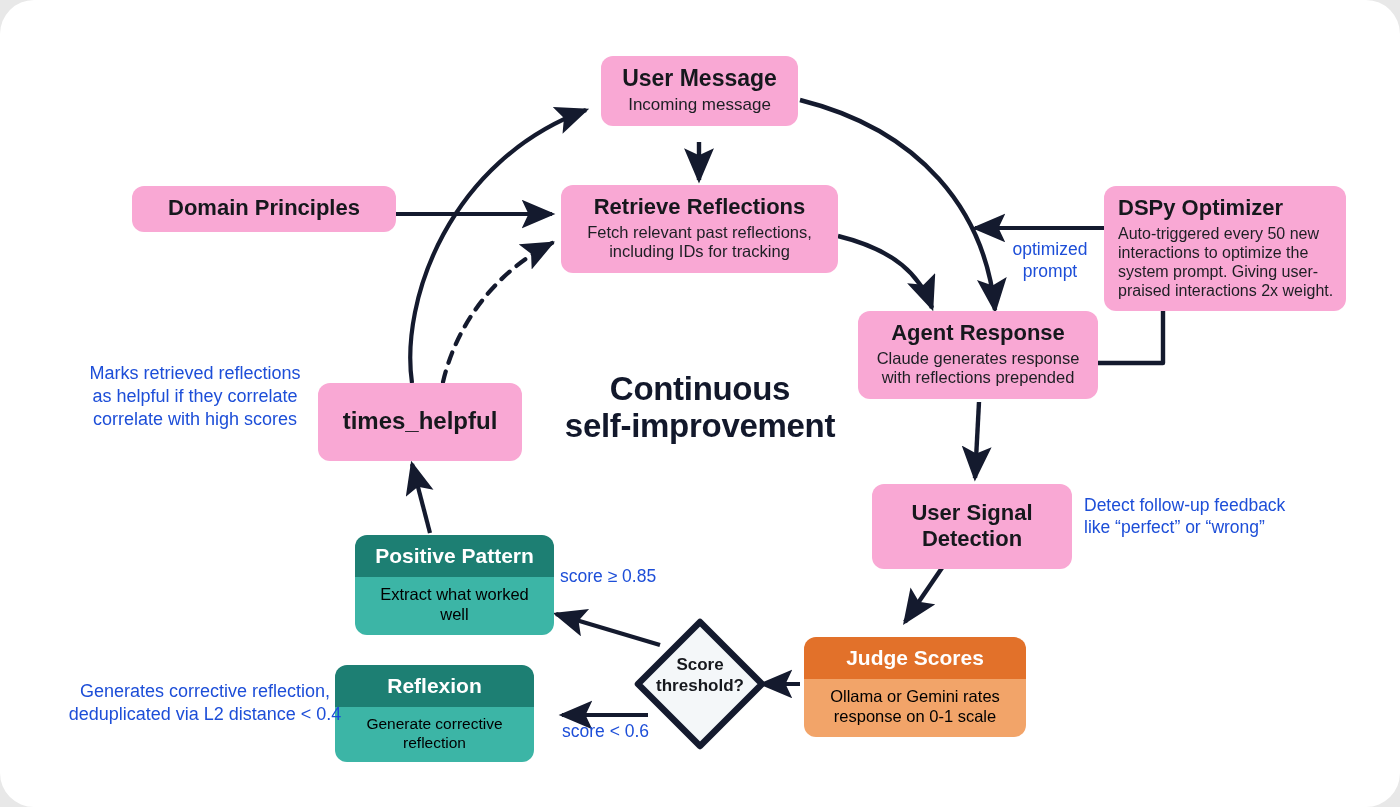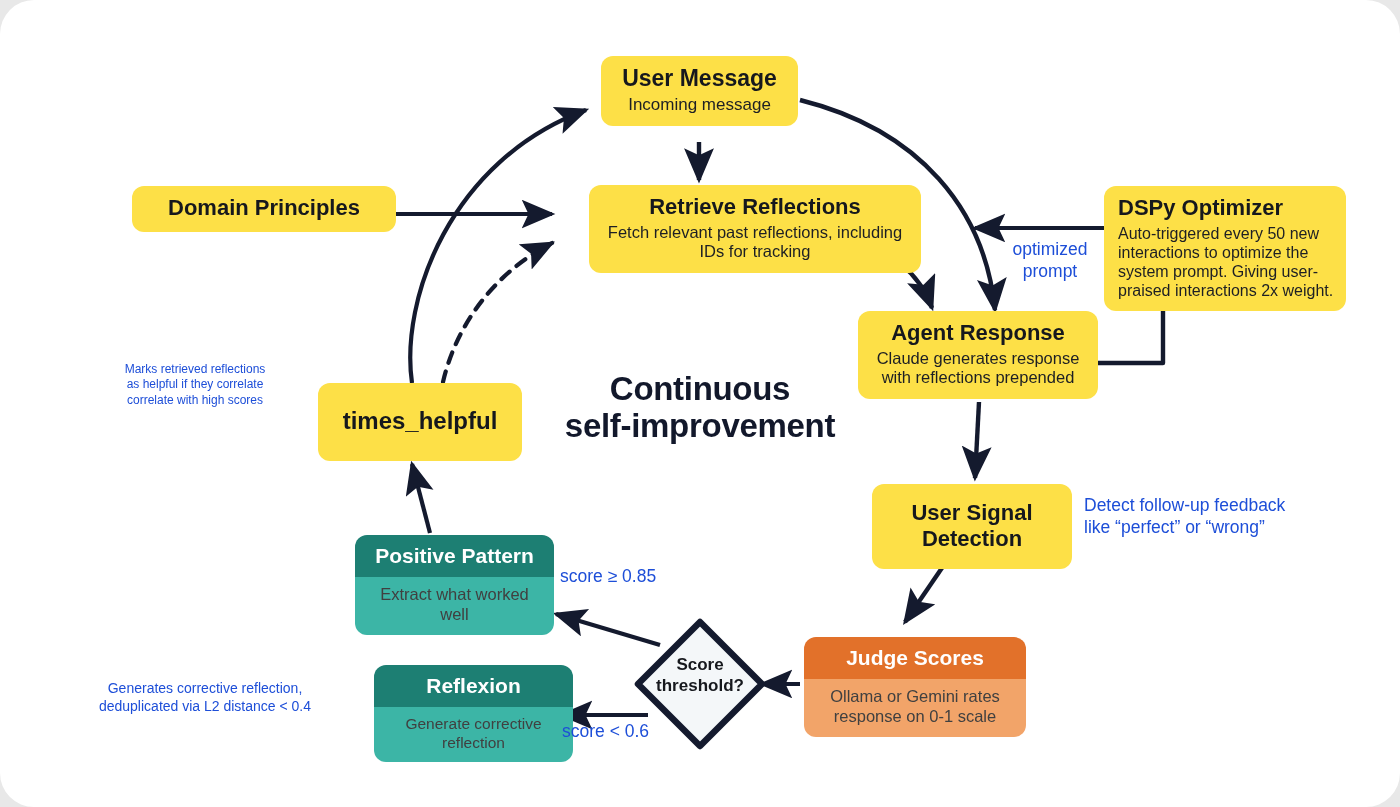--- a/index.html
+++ b/index.html
@@ -30,21 +30,21 @@
     pointer-events: none;
   }
   .node {
     position: absolute;
     box-sizing: border-box;
     border-radius: 12px;
     text-align: center;
     overflow: hidden;
   }
   .node.plain {
-    background: #fde047;
+    background: #f9a8d4;
     padding: 9px 12px 11px 12px;
   }
   .node .title {
     font-weight: bold;
     color: #16181d;
     line-height: 1.16;
   }
   .node .sub {
     color: #1d1f24;
     line-height: 1.2;
@@ -52,21 +52,21 @@
   }
   
   .node.split { padding: 0; }
   .node.split .hdr {
     font-weight: bold;
     color: #ffffff;
     padding: 9px 10px 9px 10px;
     line-height: 1.15;
   }
   .node.split .bdy {
-    color: #404040;
+    color: #000000;
     padding: 8px 10px 10px 10px;
     line-height: 1.2;
   }
   .teal .hdr { background: #1d7f73; }
   .teal .bdy { background: #3cb5a6; }
   .orange .hdr { background: #e2712a; }
   .orange .bdy { background: #f2a469; }
 
   .freetext {
     position: absolute;
@@ -135,21 +135,21 @@
     <path d="M 430,533 L 412,464" fill="none" stroke="#141a2e" stroke-width="4.2" marker-end="url(#ah)"></path>
 
     <path d="M 700,622 L 762,684 L 700,746 L 638,684 Z" fill="#f4f7f9" stroke="#141a2e" stroke-width="6.5" stroke-linejoin="round"></path>
   </svg>
 
   <div class="node plain" style="left:601px; top:56px; width:197px;">
     <div class="title" style="font-size:23px;">User Message</div>
     <div class="sub" style="font-size:17px;">Incoming message</div>
   </div>
 
-  <div class="node plain" style="left:589px; top:185px; width:332px;">
+  <div class="node plain" style="left:561px; top:185px; width:277px;">
     <div class="title" style="font-size:22px;">Retrieve Reflections</div>
     <div class="sub" style="font-size:16.5px;">Fetch relevant past reflections, including IDs for tracking</div>
   </div>
 
   <div class="node plain" style="left:132px; top:186px; width:264px;">
     <div class="title" style="font-size:22px;">Domain Principles</div>
   </div>
 
   <div class="node plain" style="left:1104px; top:186px; width:242px; text-align:left; padding-left:14px;">
     <div class="title" style="font-size:22px;">DSPy Optimizer</div>
@@ -167,21 +167,21 @@
 
   <div class="node plain" style="left:318px; top:383px; width:204px; padding-top:24px; padding-bottom:26px;">
     <div class="title" style="font-size:24px;">times_helpful</div>
   </div>
 
   <div class="node split teal" style="left:355px; top:535px; width:199px;">
     <div class="hdr" style="font-size:21px;">Positive Pattern</div>
     <div class="bdy" style="font-size:16.5px;">Extract what worked well</div>
   </div>
 
-  <div class="node split teal" style="left:374px; top:665px; width:199px;">
+  <div class="node split teal" style="left:335px; top:665px; width:199px;">
     <div class="hdr" style="font-size:21px;">Reflexion</div>
     <div class="bdy" style="font-size:15.5px;">Generate corrective reflection</div>
   </div>
 
   <div class="node split orange" style="left:804px; top:637px; width:222px;">
     <div class="hdr" style="font-size:21px;">Judge Scores</div>
     <div class="bdy" style="font-size:16.5px;">Ollama or Gemini rates response on 0-1 scale</div>
   </div>
 
   <div class="diamond-wrap" style="left:638px; top:655px; width:124px;">
@@ -194,23 +194,23 @@
     <div>self-improvement</div>
   </div>
 
   <div class="freetext" style="left:995px; top:238px; width:110px; font-size:17.5px; text-align:center;">optimized
 prompt</div>
 
   <div class="freetext" style="left:560px; top:565px; font-size:17.5px;">score ≥ 0.85</div>
 
   <div class="freetext" style="left:562px; top:720px; font-size:17.5px;">score &lt; 0.6</div>
 
-  <div class="freetext" style="left:70px; top:362px; width:250px; font-size:12px; text-align:center;">Marks retrieved reflections
+  <div class="freetext" style="left:70px; top:362px; width:250px; font-size:18px; text-align:center;">Marks retrieved reflections
 as helpful if they correlate
 correlate with high scores</div>
 
   <div class="freetext" style="left:1084px; top:494px; width:260px; font-size:17.5px; text-align:left;">Detect follow-up feedback
 like “perfect” or “wrong”</div>
 
-  <div class="freetext" style="left:60px; top:680px; width:290px; font-size:14px; text-align:center;">Generates corrective reflection,
+  <div class="freetext" style="left:60px; top:680px; width:290px; font-size:18px; text-align:center;">Generates corrective reflection,
 deduplicated via L2 distance &lt; 0.4</div>
 
 </div>
 
 </body></html>

